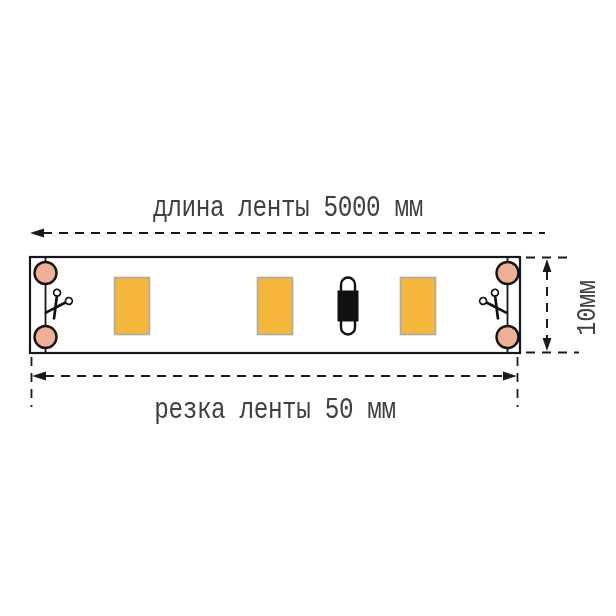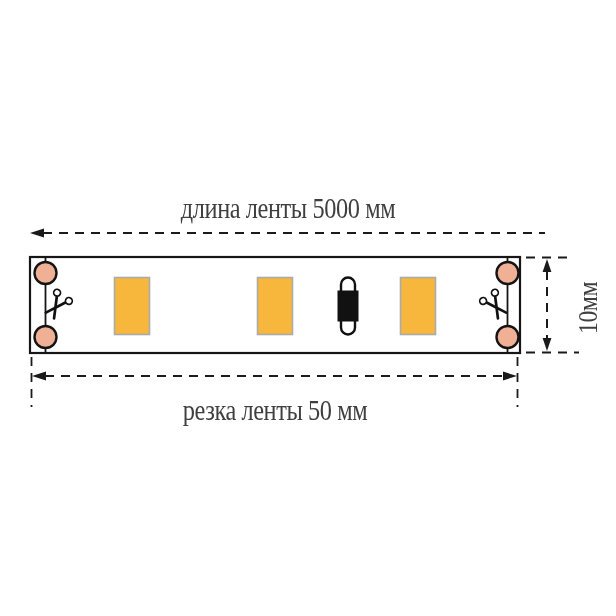--- a/index.html
+++ b/index.html
@@ -2,21 +2,21 @@
 <html><head>
 <meta charset="utf-8">
 <style>
   html, body { margin: 0; padding: 0; background: #ffffff; }
   .canvas {
     position: relative;
     width: 616px;
     height: 616px;
     background: #ffffff;
     overflow: hidden;
-    font-family: Liberation Serif, serif;
+    font-family: Liberation Mono, monospace;
   }
   .art {
     position: absolute;
     left: 0; top: 0;
   }
   .label {
     position: absolute;
     color: #3f3f3f;
     font-size: 29px;
     font-weight: 400;

